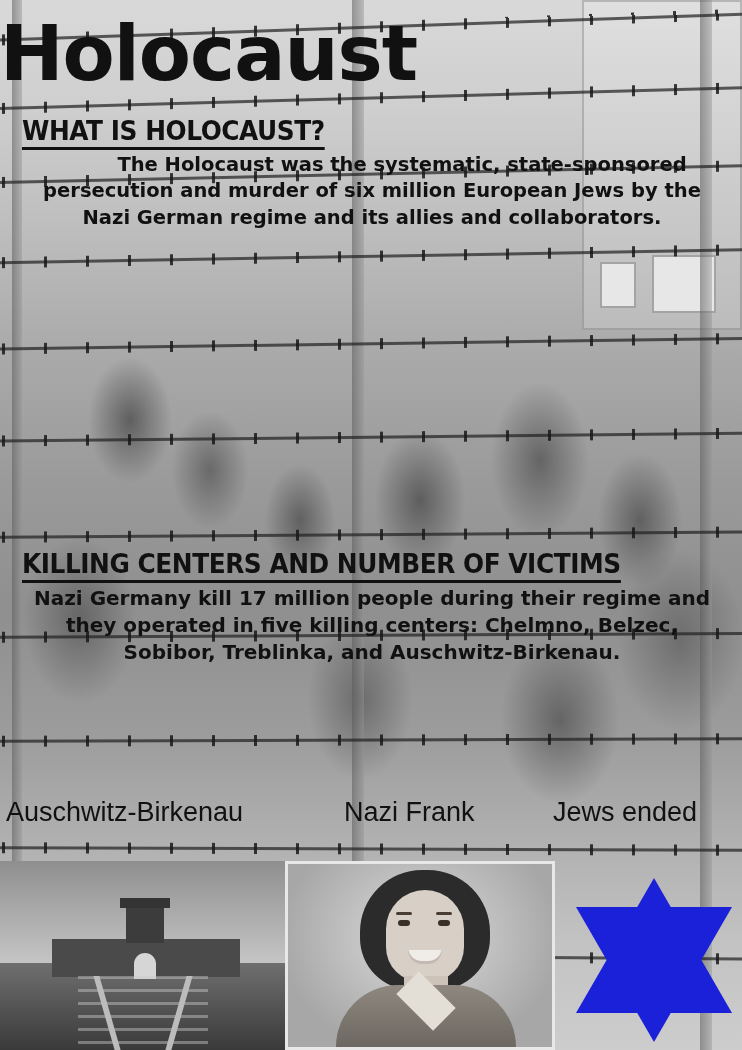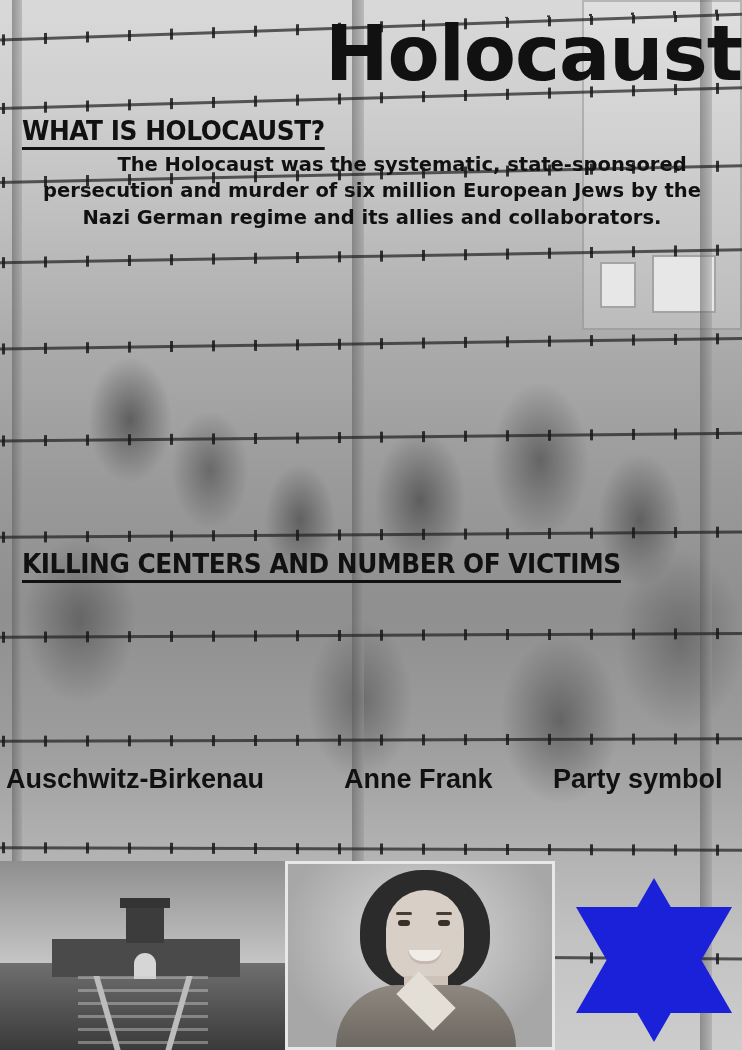--- a/index.html
+++ b/index.html
@@ -90,21 +90,21 @@
   
   .content {
     position: absolute;
     inset: 0;
   }
   .poster-title {
     position: absolute;
     top: 16px;
     left: 0;
     width: 742px;
-    text-align: right;
+    text-align: left;
     font-family: "DejaVu Sans", sans-serif;
     font-weight: 700;
     font-size: 76px;
     letter-spacing: -1px;
     line-height: 1;
     color: #111;
   }
   .section {
     position: absolute;
     left: 22px;
@@ -133,25 +133,24 @@
   }
   .s1 { top: 115px; }
   .s2 { top: 345px; }
   .s3 { top: 548px; }
   .s1 .section-body { text-indent: 60px; text-align: center; }
   .s3 .section-body { font-size: 20px; }
 
   
   .captions {
     position: absolute;
-    top: 764px;
+    top: 797px;
     left: 0;
     width: 742px;
     height: 46px;
-    font-weight: bold;
   }
   .caption {
     position: absolute;
     font-family: "Liberation Sans", sans-serif;
     font-size: 27px;
     color: #111;
     white-space: nowrap;
   }
   .cap1 { left: 6px; top: 0; }
   .cap2 { left: 344px; top: 0; }
@@ -331,26 +330,27 @@
     <div class="poster-title">Holocaust</div>
 
     <div class="section s1">
       <div class="section-head">WHAT IS HOLOCAUST?</div>
       <div class="section-body">The Holocaust was the systematic, state-sponsored persecution and murder of six million European Jews by the Nazi German regime and its allies and collaborators.</div>
     </div>
 
 
     <div class="section s3">
       <div class="section-head">KILLING CENTERS AND NUMBER OF VICTIMS</div>
+      <div class="section-body">Nazi Germany kill 17 million people during their regime and they operated  in five killing centers: Chelmno, Belzec, Sobibor, Treblinka, and Auschwitz-Birkenau.</div>
     </div>
 
     <div class="captions">
       <div class="caption cap1">Auschwitz-Birkenau</div>
-      <div class="caption cap2">Anne Frank</div>
-      <div class="caption cap3">Party symbol</div>
+      <div class="caption cap2">Nazi Frank</div>
+      <div class="caption cap3">Jews ended</div>
     </div>
 
     <div class="photo photo-auschwitz">
       <div class="au-sky"></div>
       <div class="au-ground"></div>
       <div class="au-building"></div>
       <div class="au-tower"></div>
       <div class="au-arch"></div>
       <div class="au-ties"></div>
       <div class="au-rail l"></div>

